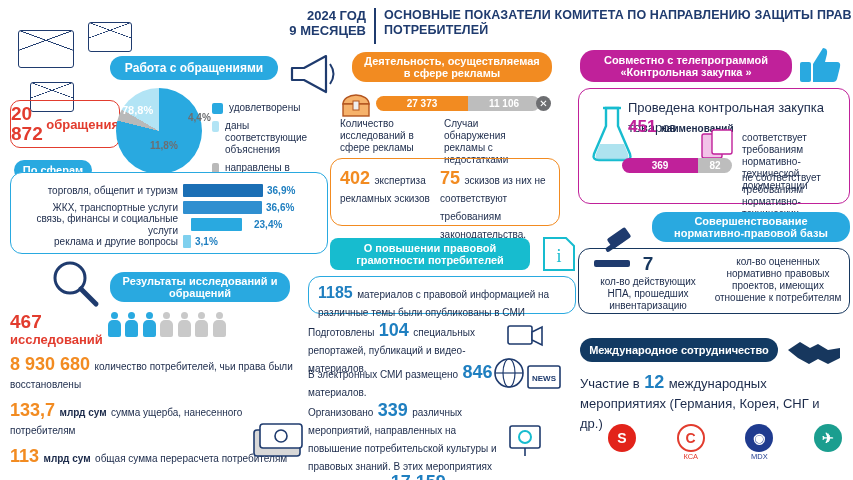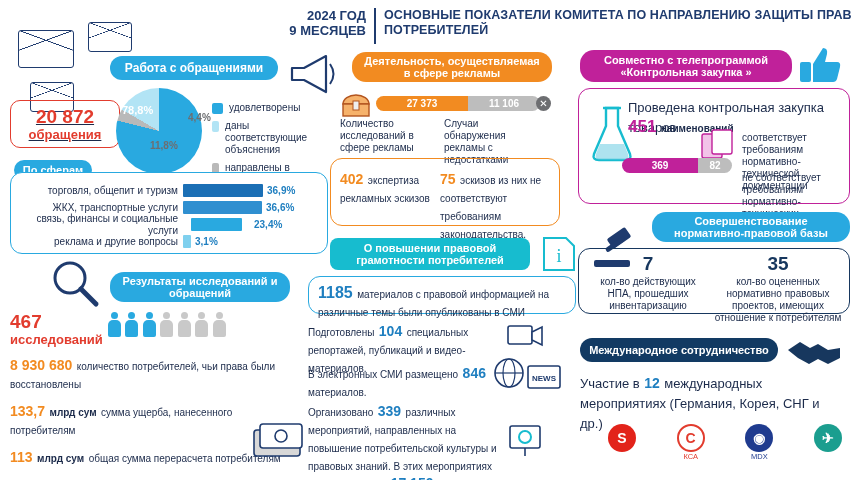--- a/index.html
+++ b/index.html
@@ -46,21 +46,21 @@
   .t{font-size:10px;line-height:12px;}
   .t11{font-size:13px;line-height:20px;}
   .b{font-weight:bold;}
   .blue-txt{color:#1f7fc0;}
   .orange-txt{color:#f28b21;}
   .magenta-txt{color:#c0219a;}
   .navy-txt{color:#17375e;}
   .red-txt{color:#e23c2e;}
 
   .big-num{font-weight:bold;font-size:19px;line-height:20px;}
-  .mid-num{font-weight:bold;font-size:14px;line-height:16px;}
+  .mid-num{font-weight:bold;font-size:18px;line-height:16px;}
 
   
   .env{position:absolute;border:1.8px solid #1f3b6e;border-radius:3px;box-sizing:border-box;background:#fff;}
   .env:before{
     content:"";position:absolute;left:0;top:0;width:100%;height:100%;
     background:
       linear-gradient(to bottom right,transparent 47%,#1f3b6e 47.5%,#1f3b6e 49.5%,transparent 50%),
       linear-gradient(to bottom left,transparent 47%,#1f3b6e 47.5%,#1f3b6e 49.5%,transparent 50%);
     background-size:100% 55%;background-repeat:no-repeat;background-position:top left,top right;
   }
@@ -108,21 +108,21 @@
     <div>2024 ГОД</div>
     <div>9 МЕСЯЦЕВ</div>
   </div>
   <div class="hdr-rule"></div>
   <div class="hdr-title">ОСНОВНЫЕ ПОКАЗАТЕЛИ КОМИТЕТА ПО НАПРАВЛЕНИЮ ЗАЩИТЫ ПРАВ ПОТРЕБИТЕЛЕЙ</div>
 
   <div class="env abs" style="left:18px;top:30px;width:56px;height:38px;"></div>
   <div class="env abs" style="left:88px;top:22px;width:44px;height:30px;"></div>
   <div class="env abs" style="left:30px;top:82px;width:44px;height:30px;"></div>
 
-  <div class="abs outline-box" style="left:10px;top:100px;width:110px;height:48px;border-color:#e23c2e;border-radius:10px;display:flex;flex-direction:column;align-items:center;justify-content:center;text-decoration:underline;">
+  <div class="abs outline-box" style="left:10px;top:100px;width:110px;height:48px;border-color:#e23c2e;border-radius:10px;display:flex;flex-direction:row;align-items:center;justify-content:center;">
     <div class="big-num red-txt">20 872</div>
     <div class="b red-txt" style="font-size:13px;">обращения</div>
   </div>
 
   <div class="abs pill blue" style="left:110px;top:56px;width:168px;height:24px;font-size:12px;">
     <span>Работа с обращениями</span>
   </div>
 
   <div class="pie abs" style="left:116px;top:88px;"></div>
   <div class="abs b" style="left:122px;top:104px;font-size:11px;color:#fff;">78,8%</div>
@@ -350,21 +350,20 @@
     <rect x="18" y="6" width="22" height="12" rx="2" transform="rotate(-35 29 12)" fill="#1f3b6e"></rect>
     <rect x="14" y="16" width="22" height="5" rx="2" transform="rotate(-35 25 18)" fill="#1f3b6e"></rect>
   </svg>
 
   <div class="abs outline-box navy" style="left:578px;top:248px;width:272px;height:66px;"></div>
   <div class="abs" style="left:588px;top:254px;width:120px;text-align:center;">
     <div class="big-num navy-txt">7</div>
     <div class="t" style="margin-top:2px;">кол-во действующих НПА, прошедших инвентаризацию</div>
   </div>
   <div class="abs" style="left:714px;top:254px;width:128px;text-align:center;">
-    <div class="big-num navy-txt">35</div>
     <div class="t" style="margin-top:2px;">кол-во оцененных нормативно правовых проектов, имеющих отношение к потребителям</div>
   </div>
 
   <div class="abs pill navy" style="left:580px;top:338px;width:198px;height:24px;font-size:11px;">
     <span>Международное сотрудничество</span>
   </div>
   <svg class="abs" style="left:786px;top:330px;" width="58" height="40" viewBox="0 0 58 40">
     <path d="M2 20 l12 -8 l10 6 l8 -4 l10 6 l12 -2 v10 l-12 6 l-10 -5 l-9 5 l-11 -6 z" fill="#17375e"></path>
   </svg>
 

